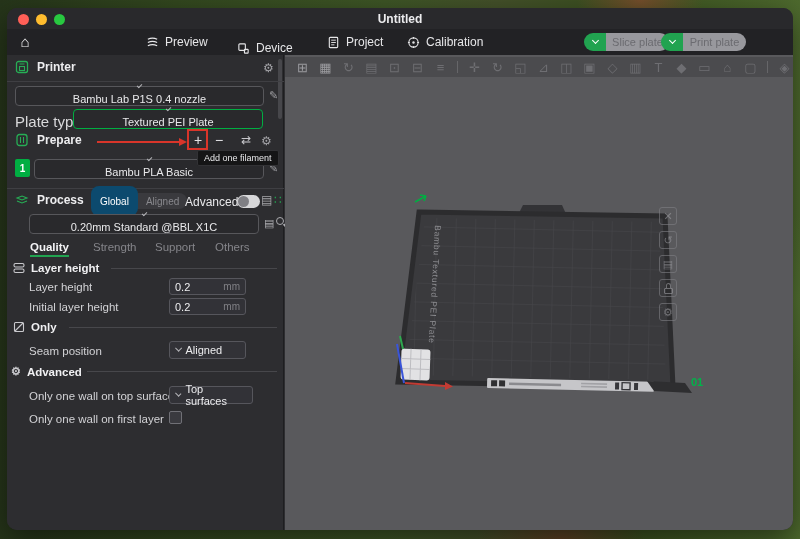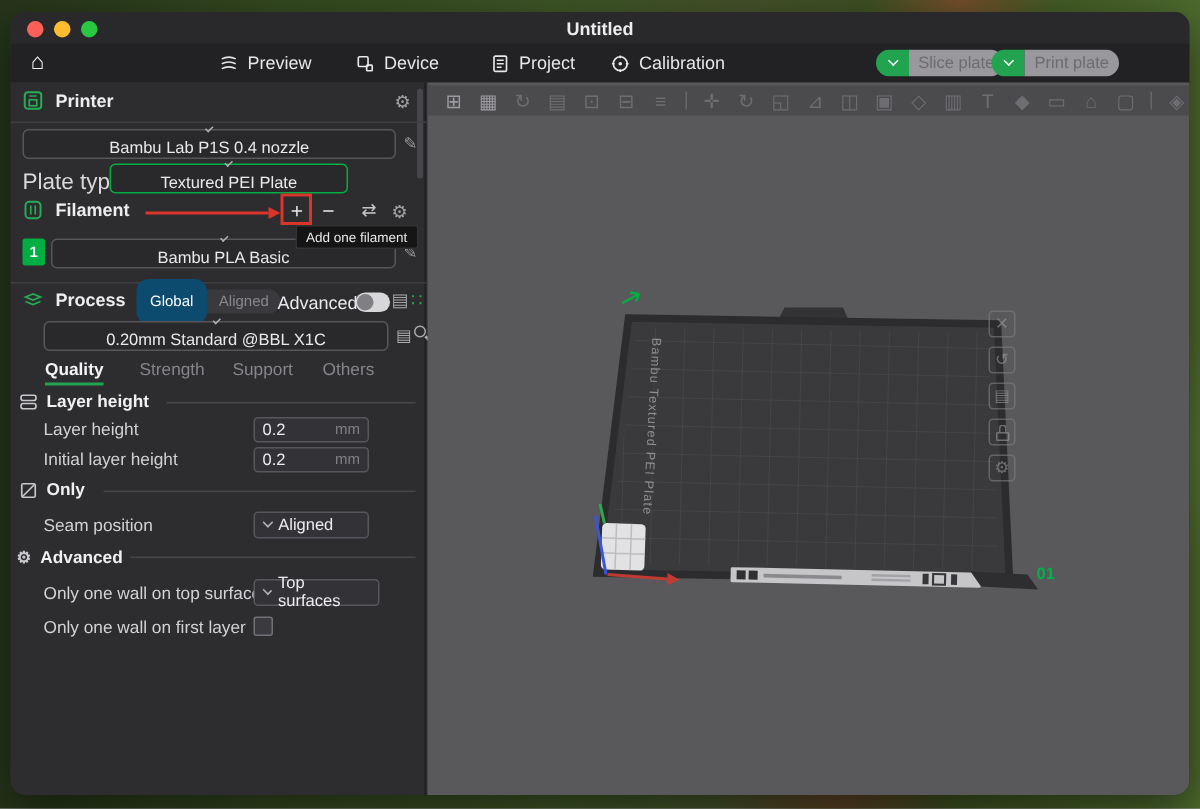--- a/index.html
+++ b/index.html
@@ -21,21 +21,21 @@
   .titlebar{ position:absolute; left:0; top:0; width:100%; height:21px; background:#29292c; }
   .tl{ position:absolute; top:6px; width:11px; height:11px; border-radius:50%; }
   .tl.red{ left:11px; background:#ff5f57; } .tl.yellow{ left:29px; background:#febc2e; } .tl.green{ left:47px; background:#28c840; }
   .win-title{ position:absolute; left:0; right:0; top:4px; text-align:center; color:#ececee; font-size:12px; font-weight:bold; }
   
   .navbar{ position:absolute; left:0; top:21px; width:100%; height:26px; background:#222225; }
   .home{ position:absolute; left:8px; top:4px; width:20px; height:18px; color:#f2f2f4; font-size:15px; line-height:18px; text-align:center; }
   .tab{ position:absolute; top:0; height:26px; display:flex; align-items:center; gap:6px; color:#e6e6e8; font-size:12px; }
   .tab svg{ flex:0 0 auto; }
   .tab-prepare{ left:16px; width:102px; justify-content:center; background:#21a350; border-radius:1px; color:#fff; }
-  .tab-preview{ left:139px;justify-content:space-between; } .tab-device{ left:230px; } .tab-project{ left:320px; } .tab-calibration{ left:400px; }
+  .tab-preview{ left:139px;justify-content:space-between; } .tab-device{ left:230px;align-items:flex-end; } .tab-project{ left:320px; } .tab-calibration{ left:400px; }
   .action-pill{ position:absolute; top:4px; height:18px; display:flex; border-radius:9px; overflow:hidden; }
   .pill-slice{ left:577px; width:85px; } .pill-print{ left:654px; width:85px; }
   .pill-green{ width:22px; background:#21a350; display:flex; align-items:center; justify-content:center; }
   .pill-body{ flex:1; background:#98989d; color:#6b6b70; font-size:11px; display:flex; align-items:center; justify-content:center; }
   .chev{ display:inline-block; width:6px; height:6px; border-left:1.5px solid currentColor; border-bottom:1.5px solid currentColor; transform:rotate(-45deg); margin-top:-3px; }
   .pill-green .chev{ color:#fff; width:5px; height:5px; }
   
   .sidebar{ position:absolute; left:0; top:47px; width:277px; height:475px; background:#2d2d30; border-right:1px solid #1e1e20; }
   .sb-scroll{ position:absolute; right:1px; top:4px; width:4px; height:60px; background:#47474b; border-radius:2px; }
   .divider{ position:absolute; left:0; width:277px; height:1px; background:#3f3f43; }
@@ -153,31 +153,31 @@
     <div class="gear" style="position:absolute; left:256px; top:6px;">⚙</div>
     <div class="divider" style="top:26px;"></div>
 
     <div class="dd" style="left:8px; top:31px; width:249px;">
       <span class="chev"></span>
       <span>Bambu Lab P1S 0.4 nozzle</span>
     </div>
     <div class="edit-ic" style="left:262px; top:34px;">✎</div>
 
     <div class="label" style="position:absolute; left:8px; top:58px;">Plate type</div>
-    <div class="dd green-border" style="left:66px; top:54px; width:159px;">
+    <div class="dd green-border" style="left:66px; top:54px; width:190px;">
       <span class="chev"></span>
       <span>Textured PEI Plate</span>
     </div>
 
     <div class="hdr" style="left:8px; top:78px;">
       <svg width="14" height="14" viewBox="0 0 14 14">
           <rect x="2" y="1.5" width="10" height="11" rx="2.5" fill="none" stroke="#27ae55" stroke-width="1.3"></rect>
           <path d="M5.5 4 V10 M8.5 4 V10" stroke="#27ae55" stroke-width="1.1"></path>
         </svg>
-      <span>Filament</span>
+      <span>Prepare</span>
     </div>
     <div class="ann-line" style="left:90px; top:86px; width:82px;"></div>
     <div class="ann-head" style="left:172px; top:82.5px;"></div>
     <div class="mini-btn" style="left:183px; top:77px; width:16px;">+</div>
     <div class="ann-box" style="left:180px; top:74px; width:21px; height:21px;"></div>
     <div class="mini-btn" style="left:204px; top:77px; width:16px;">−</div>
     <div class="mini-btn" style="left:231px; top:78px; width:16px; font-size:12px; color:#c6c6ca;">⇄</div>
     <div class="gear" style="position:absolute; left:254px; top:79px;">⚙</div>
 
     <div class="tooltip" style="left:190px; top:95px;">Add one filament</div>

